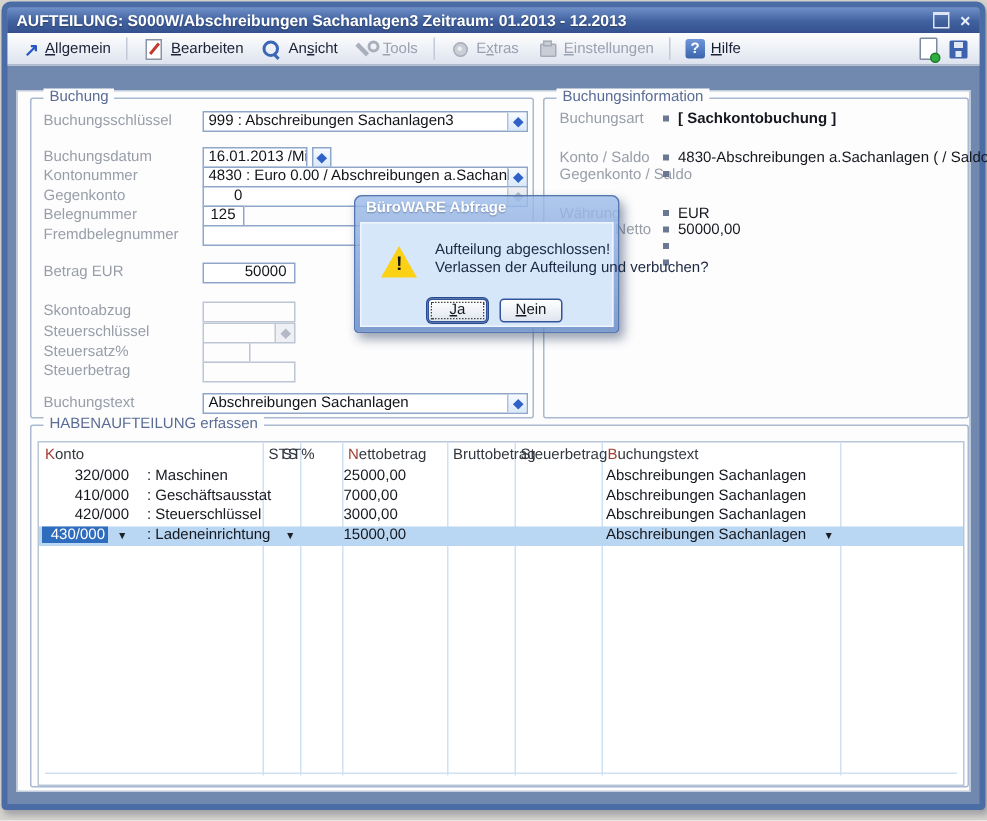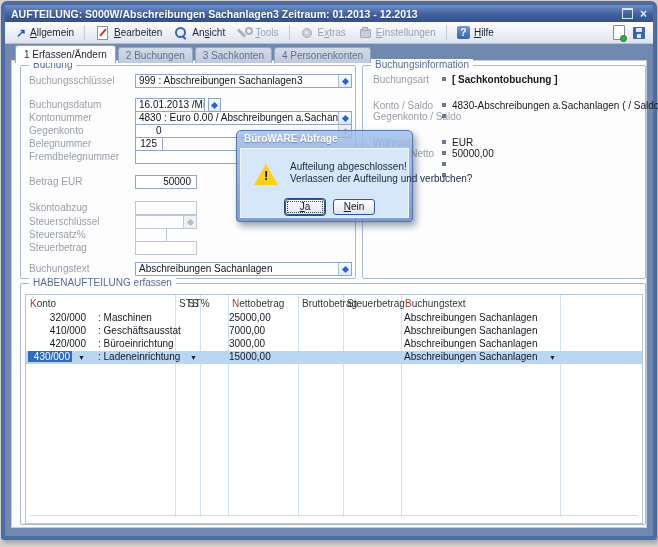--- a/index.html
+++ b/index.html
@@ -149,26 +149,20 @@
     <span class="mitem">
       <span class="micon ic-help">?</span>
       <span><u>H</u>ilfe</span>
     </span>
     <span class="mright">
       <span class="micon ic-docnew"></span>
       <span class="micon ic-save"></span>
     </span>
   </div>
 
-  <div class="tabs">
-    <span class="tab active">1 Erfassen/Ändern</span>
-    <span class="tab">2 Buchungen</span>
-    <span class="tab">3 Sachkonten</span>
-    <span class="tab">4 Personenkonten</span>
-  </div>
 
   <div class="panel">
 
     <div class="gbox" style="left:8px;top:4px;width:334px;height:212px">
       <span class="gbox-label">Buchung</span>
 
       <div class="frow" style="top:8px">
         <span class="flabel">Buchungsschlüssel</span>
         <div class="field wide">
           <span class="fval">999 : Abschreibungen Sachanlagen3</span>
@@ -338,21 +332,21 @@
           <span class="c-text">Abschreibungen Sachanlagen</span>
         </div>
         <div class="trow" style="top:30px">
           <span class="c-nr">410/000</span>
           <span class="c-name">: Geschäftsausstat</span>
           <span class="c-netto">7000,00</span>
           <span class="c-text">Abschreibungen Sachanlagen</span>
         </div>
         <div class="trow" style="top:43px">
           <span class="c-nr">420/000</span>
-          <span class="c-name">: Büroeinrichtung</span>
+          <span class="c-name">: Steuerschlüssel</span>
           <span class="c-netto">3000,00</span>
           <span class="c-text">Abschreibungen Sachanlagen</span>
         </div>
         <div class="trow sel" style="top:56px">
           <span class="c-nr selcell" style="left:2px">430/000</span>
           <span class="arrow" style="left:52px">▼</span>
           <span class="c-name">: Ladeneinrichtung</span>
           <span class="arrow" style="left:164px">▼</span>
           <span class="c-netto">15000,00</span>
           <span class="c-text">Abschreibungen Sachanlagen</span>

